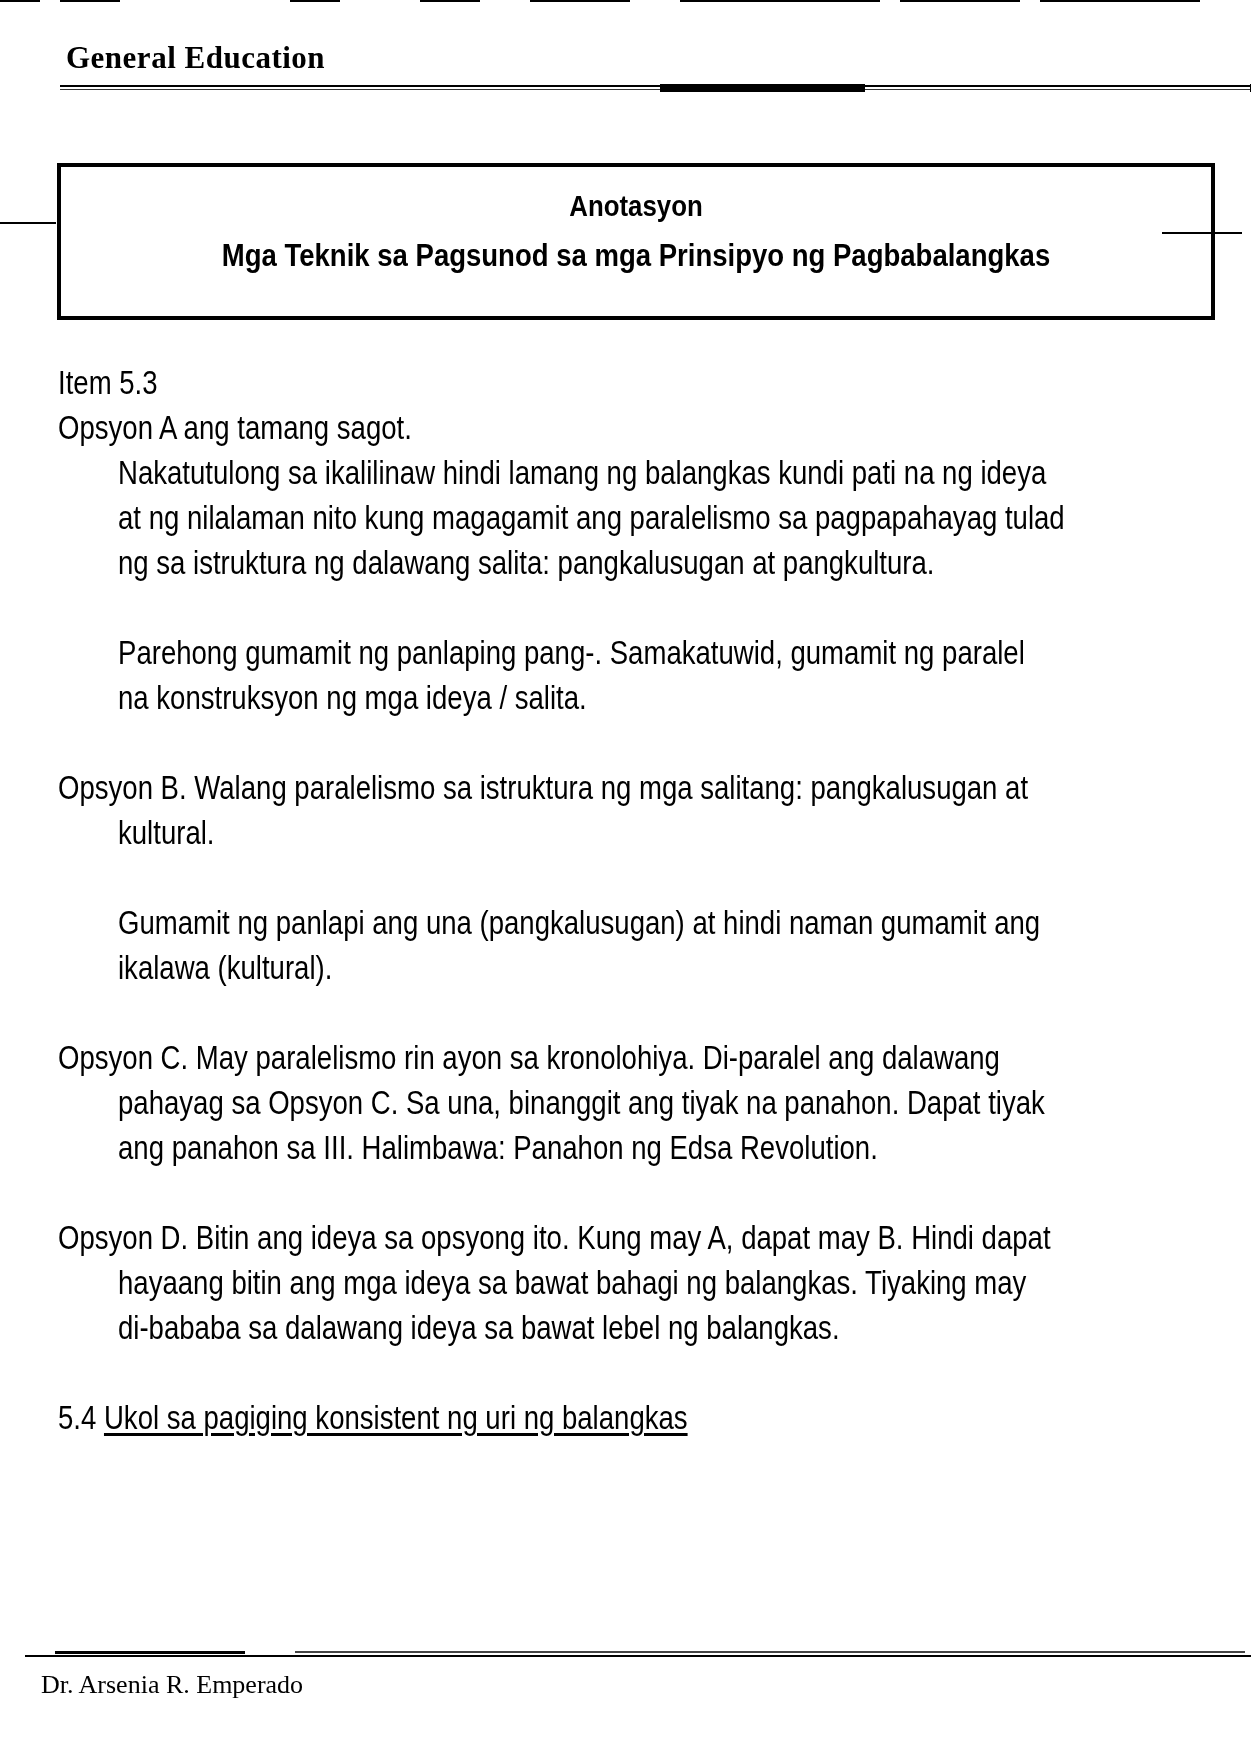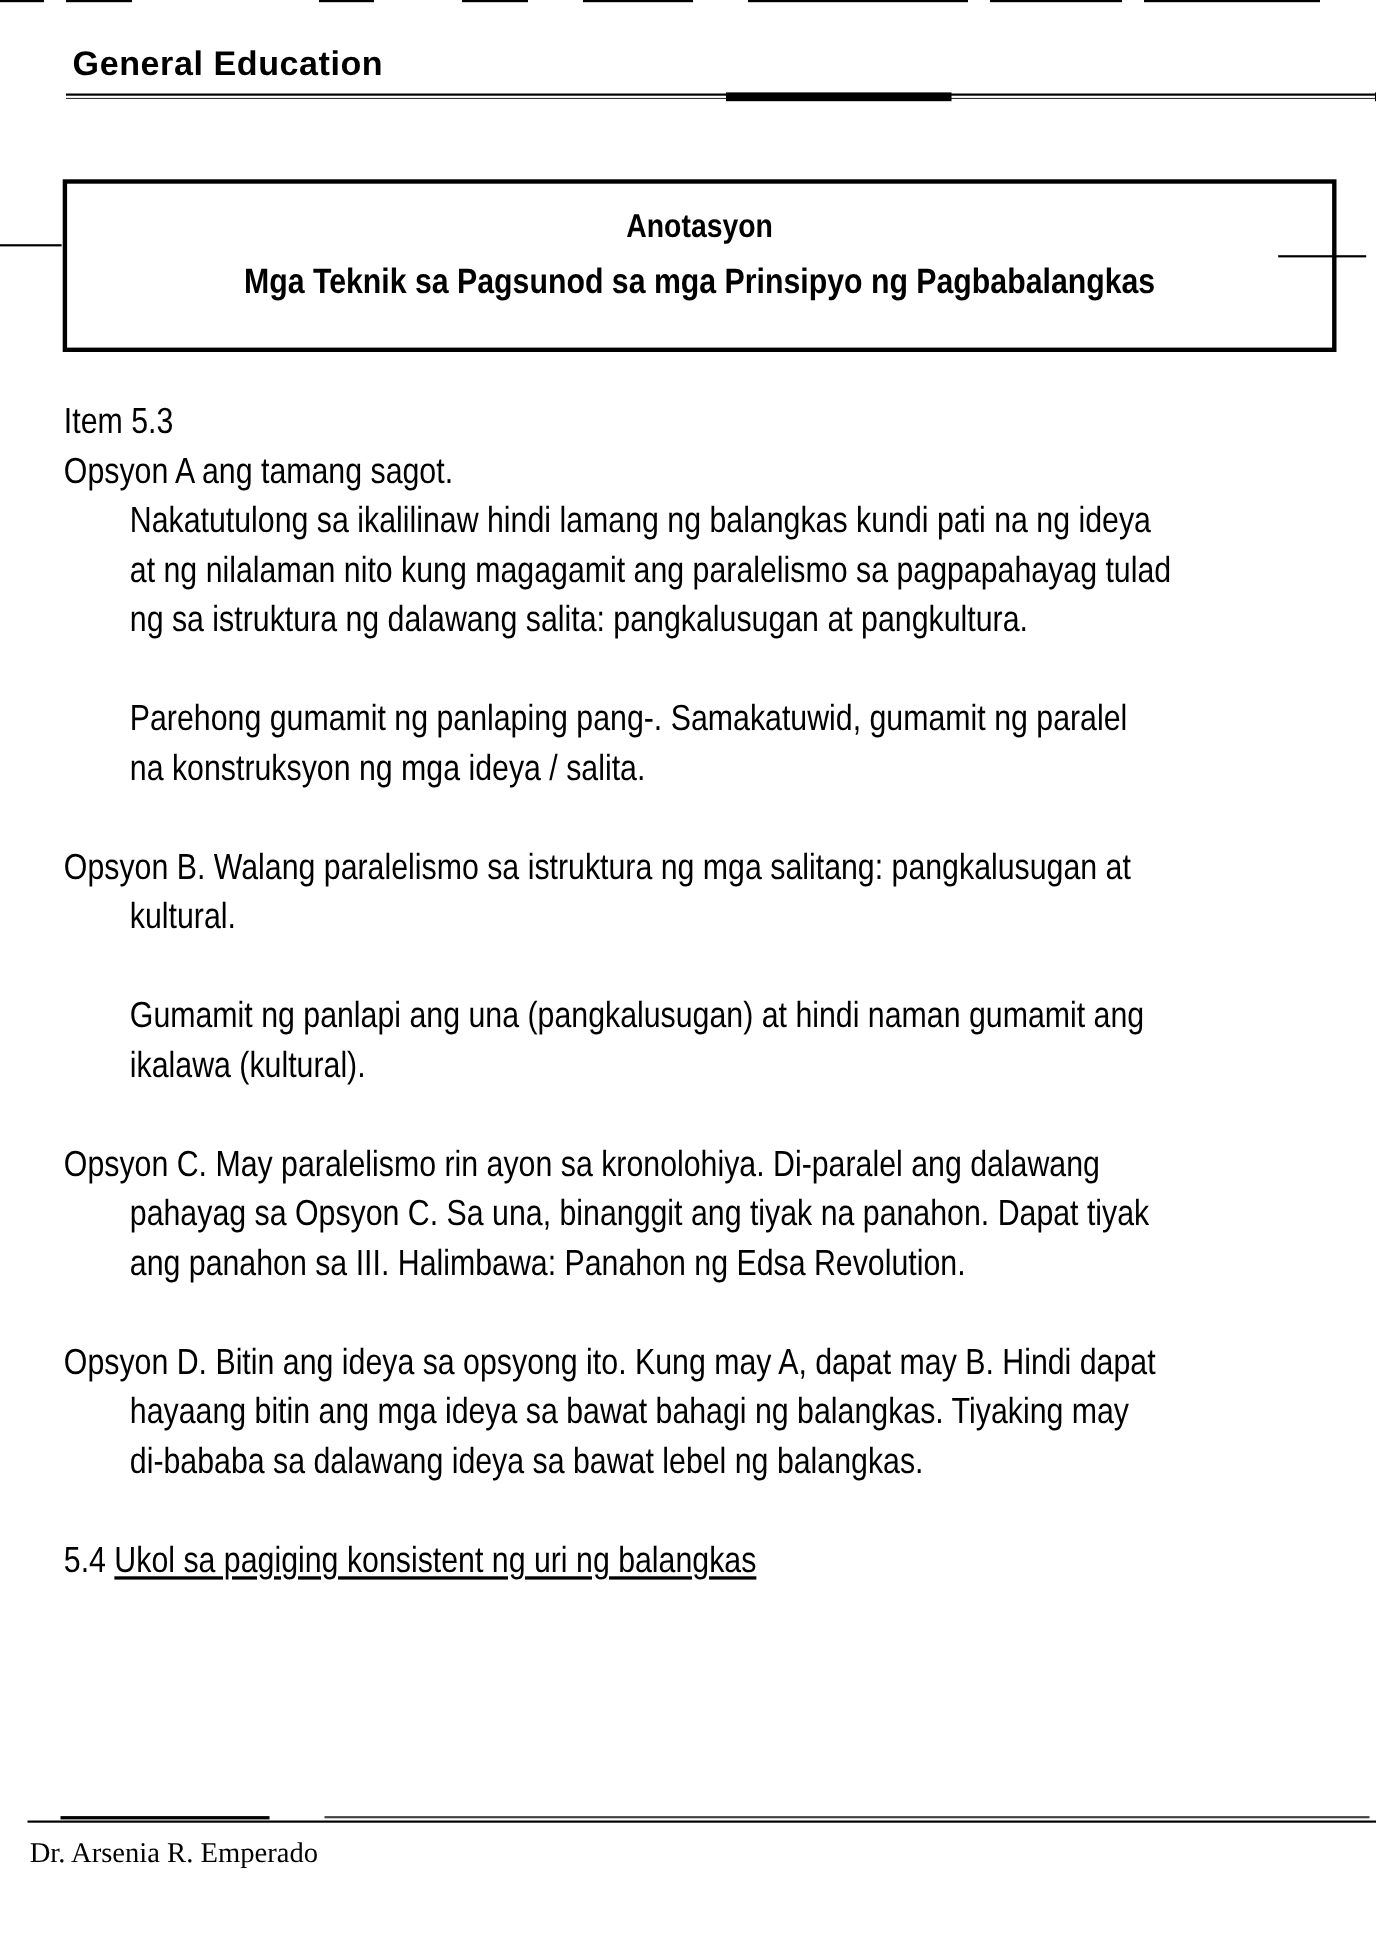--- a/index.html
+++ b/index.html
@@ -1,39 +1,39 @@
 <!DOCTYPE html>
 <html><head>
 <meta charset="utf-8">
 <style>
   html, body { margin: 0; padding: 0; background: #ffffff; }
   body { width: 1251px; height: 1757px; position: relative; overflow: hidden; color: #000; }
   .top-scan { position: absolute; top: 0; left: 0; width: 1251px; height: 4px; }
   .top-scan span { position: absolute; top: 0; height: 2px; background: #000; }
-  .header-title { position: absolute; left: 66px; top: 40px; font-family: Liberation Sans, sans-serif; font-weight: bold; font-size: 31px; letter-spacing: 0.5px; }
+  .header-title { position: absolute; left: 66px; top: 40px; font-family: Liberation Serif, serif; font-weight: bold; font-size: 31px; letter-spacing: 0.5px; }
   .header-rule { position: absolute; left: 60px; top: 84px; width: 1191px; height: 8px; }
   .header-rule .thin1 { position: absolute; left: 0; top: 1px; width: 1191px; height: 2px; background: #000; }
   .header-rule .thin2 { position: absolute; left: 0; top: 5px; width: 1191px; height: 1px; background: #333; }
   .header-rule .thick1 { position: absolute; left: 600px; top: 0; width: 205px; height: 8px; background: #000; }
   .header-rule .thick2 { position: absolute; left: 1190px; top: 0; width: 61px; height: 8px; background: #000; }
   .title-box { position: absolute; left: 57px; top: 163px; width: 1158px; height: 157px; border: 4px solid #000; box-sizing: border-box; text-align: center; font-family: "Liberation Sans", sans-serif; font-weight: bold; transform-origin: left top; }
   .title-box .t1 { position: absolute; left: 0; right: 0; top: 22px; font-size: 30px; transform: scaleX(0.86); }
   .title-box .t2 { position: absolute; left: 0; right: 0; top: 70px; font-size: 32px; transform: scaleX(0.86); }
   .box-tick-left { position: absolute; left: 0; top: 222px; width: 56px; height: 2px; background: #000; }
   .box-tick-right { position: absolute; left: 1162px; top: 232px; width: 80px; height: 2px; background: #000; }
   .content { position: absolute; left: 58px; top: 360px; width: 1200px; font-family: "Liberation Sans", sans-serif; font-size: 33px; line-height: 45px; }
   .line { white-space: nowrap; transform: scaleX(0.835); transform-origin: left center; display: block; }
   .indent { padding-left: 0; margin-left: 60px; }
   .gap { height: 45px; }
   .u { text-decoration: underline; text-underline-offset: 4px; }
   .footer-rule { position: absolute; left: 25px; top: 1651px; width: 1226px; height: 8px; }
   .footer-rule .a { position: absolute; left: 0; top: 4px; width: 1226px; height: 2px; background: #000; }
   .footer-rule .b { position: absolute; left: 30px; top: 0; width: 190px; height: 3px; background: #000; }
   .footer-rule .c { position: absolute; left: 270px; top: 0; width: 950px; height: 2px; background: #444; }
-  .footer-author { position: absolute; left: 27px; top: 1670px; font-family: "Liberation Serif", serif; font-size: 26px; }
+  .footer-author { position: absolute; left: 41px; top: 1670px; font-family: "Liberation Serif", serif; font-size: 26px; }
 </style>
 </head>
 <body>
 
 <div class="top-scan">
   <span style="left:0;width:40px;"></span>
   <span style="left:60px;width:60px;"></span>
   <span style="left:290px;width:50px;"></span>
   <span style="left:420px;width:60px;"></span>
   <span style="left:530px;width:100px;"></span>

